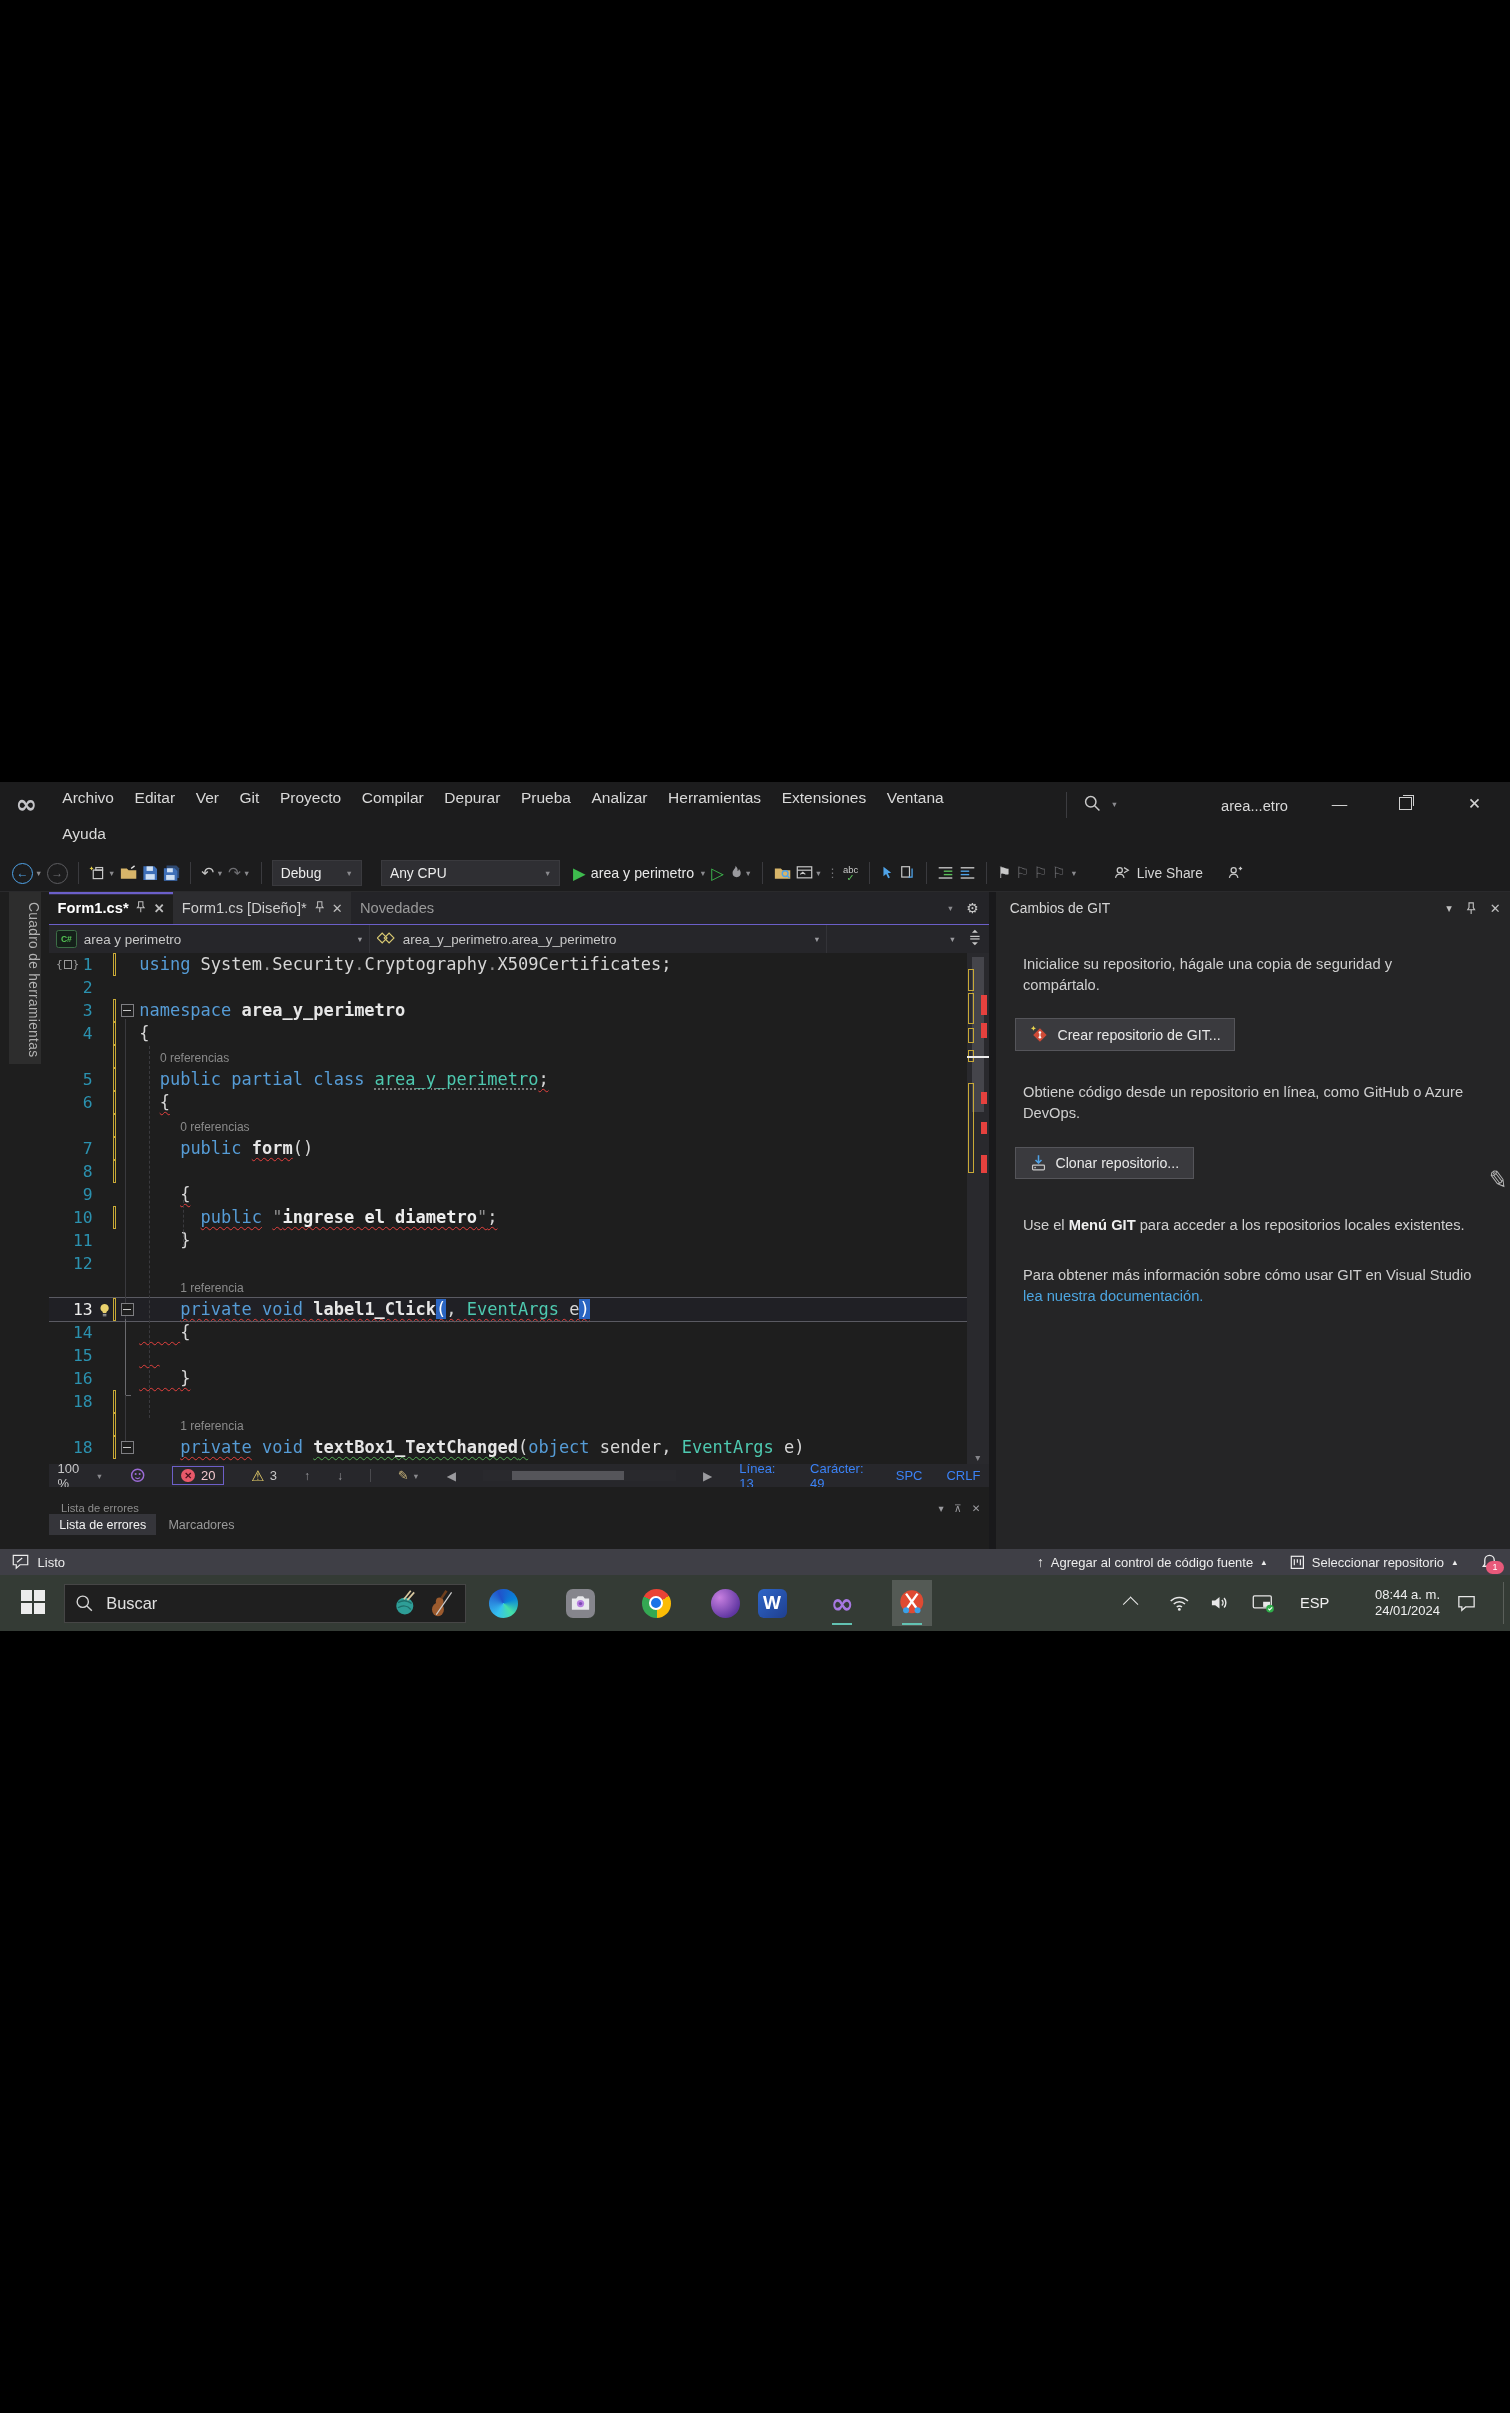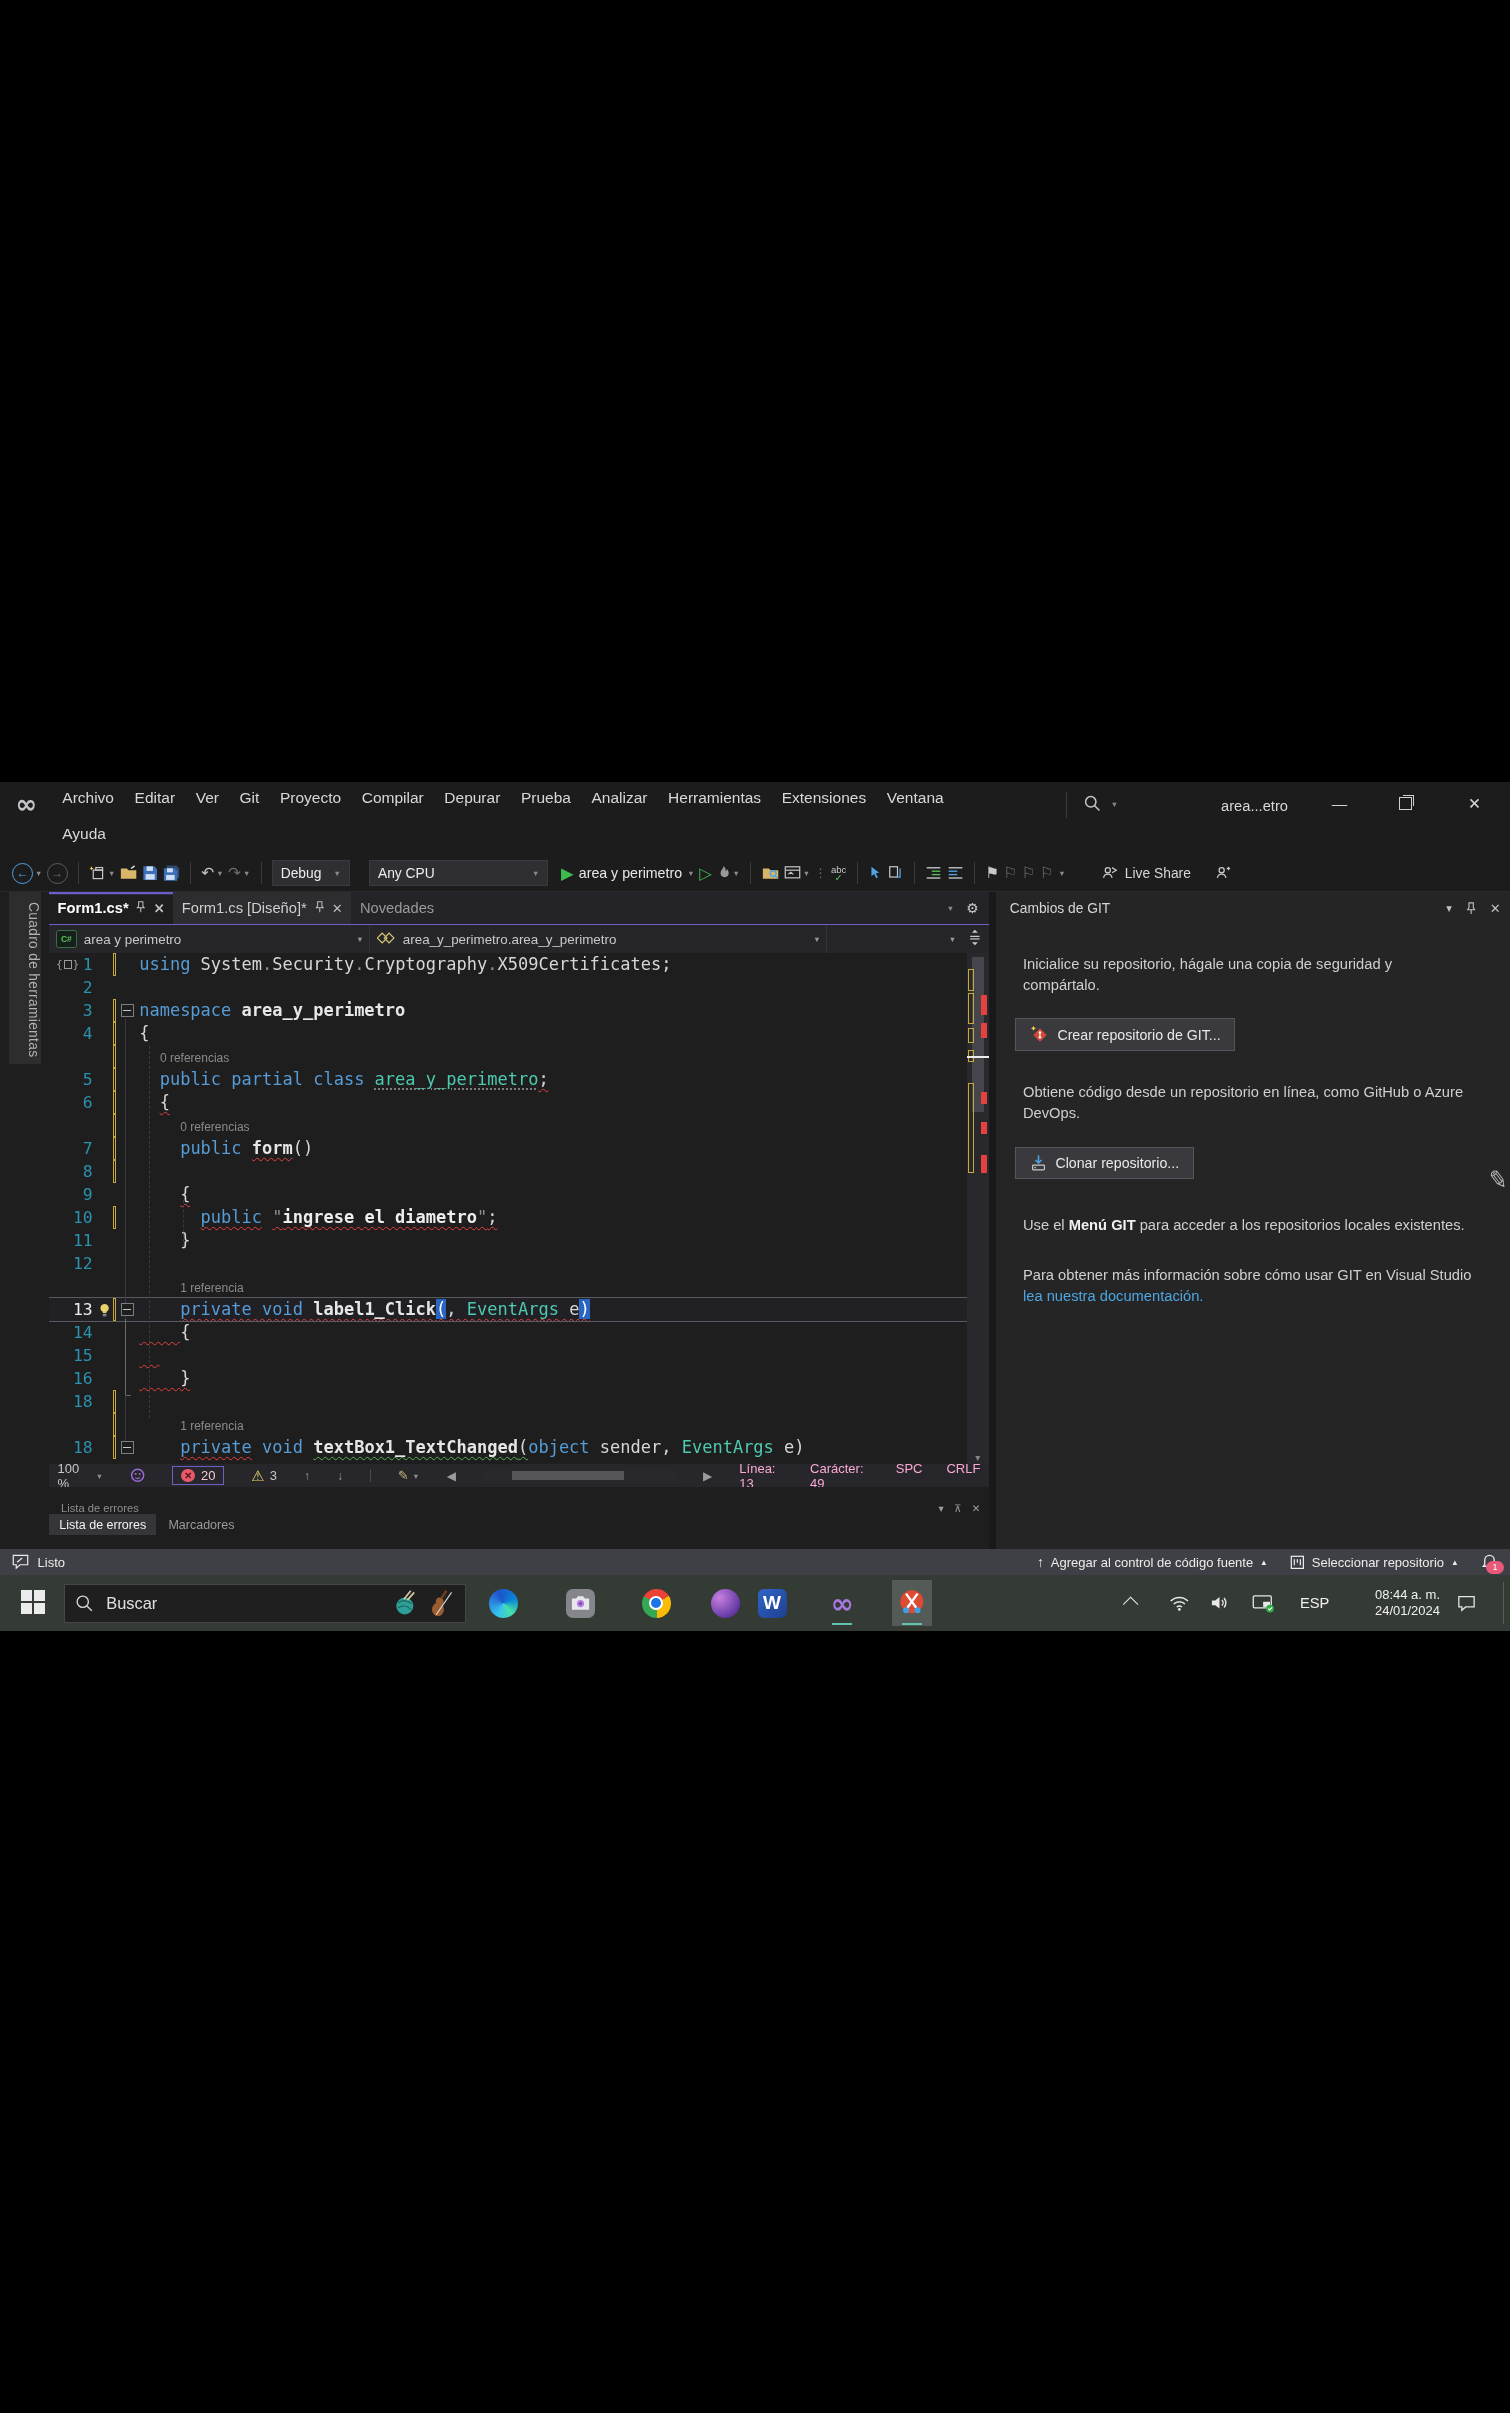--- a/index.html
+++ b/index.html
@@ -93,21 +93,21 @@
 
   
   .estatus{height:22.4px;background:#27272b;display:flex;align-items:center;font-size:13px;color:#c8c8c8;padding:0 8.6px;gap:27px}
   .errbox{display:flex;align-items:center;gap:6px;border:0.9px solid #6D5FC8;padding:0 7.8px;height:19px;box-sizing:border-box}
   .errdot{width:13.8px;height:13.8px;border-radius:50%;background:#E8596A;color:#47101c;font-size:9.5px;font-weight:bold;display:flex;align-items:center;justify-content:center}
   .errnum{color:#f2c9ce}
   .warn{display:flex;align-items:center;gap:5.2px}
   .warn .wg{color:#E9D16C;font-size:14.7px}
   .htrack{width:207px;height:10.3px;background:#29292d;position:relative}
   .hthumb{position:absolute;left:29px;top:0.9px;width:112px;height:8.6px;background:#55555a}
-  .es-right{margin-left:auto;display:flex;gap:24px;color:#f9a8d4}
+  .es-right{margin-left:auto;display:flex;align-items:center;gap:24px;color:#3b82f6}
   .arr{color:#9a9a9e;font-size:12px}
 
   
   .egap{height:13px;background:#1e1e1e}
   .clip{height:14.7px;overflow:hidden;position:relative;background:#1e1e1e;color:#8f8f8f;font-size:11.2px}
   .clip .t{position:absolute;left:12px;top:2.6px}
   .clip .ic{position:absolute;right:8.6px;top:2.6px;display:flex;gap:10.3px;color:#9a9a9e;font-size:10.3px}
   .ptabs{height:24px;background:#1e1e1e;display:flex;align-items:flex-start;gap:1.7px}
   .ptab{padding:3.4px 10.3px;font-size:12.5px;color:#9a9a9a}
   .ptab.act{background:#35353a;color:#f2f2f2}
@@ -236,21 +236,21 @@
     <span class="tsep"></span>
     <span class="ti">
         <span class="glyph">↶</span>
         <span class="ddc">▾</span>
       </span>
     <span class="ti">
         <span class="glyph dim">↷</span>
         <span class="ddc">▾</span>
       </span>
     <span class="tsep"></span>
-    <div class="dd" style="width:78px">
+    <div class="dd" style="width:90px">
         <span>Debug</span>
         <span class="ddc">▾</span>
       </div>
     <div class="dd" style="width:179px;margin-left:15px">
         <span>Any CPU</span>
         <span class="ddc">▾</span>
       </div>
     <span class="ti" style="margin-left:8.6px">
       <span class="play">▶</span>
       <span class="runlbl">area y perimetro</span>

